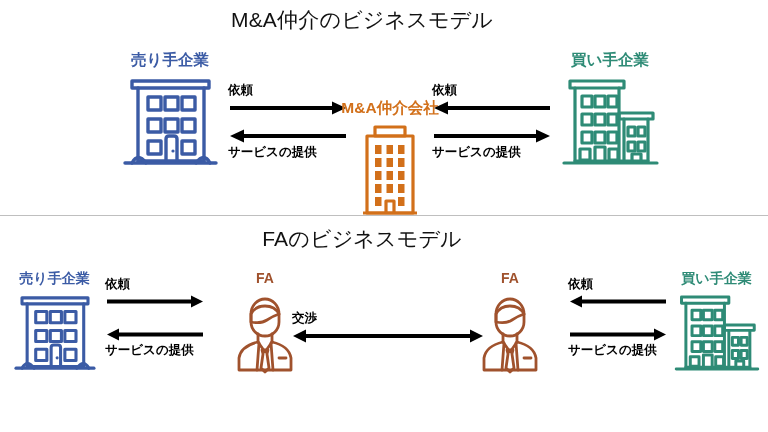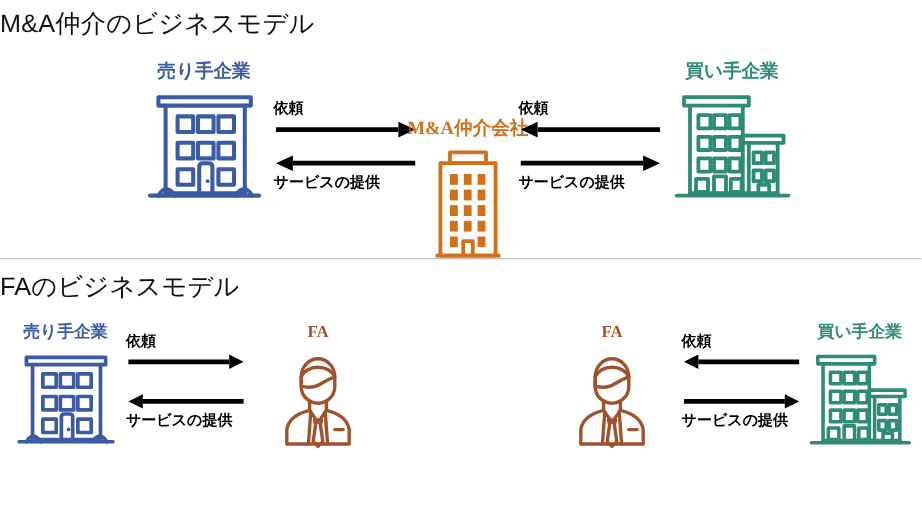--- a/index.html
+++ b/index.html
@@ -30,41 +30,40 @@
     top: 215px;
     width: 768px;
     height: 1px;
     background: #bfbfbf;
   }
 
   .section-title {
     position: absolute;
     left: 0;
     width: 724px;
-    text-align: left;
+    text-align: center;
     font-size: 21px;
     font-weight: 400;
     letter-spacing: 0.2px;
     color: #111111;
     white-space: nowrap;
   }
   #title-top { top: 6px; }
   #title-bottom { top: 225px; }
 
   .node {
     position: absolute;
     text-align: center;
   }
   .node-label {
     font-size: 15.5px;
     font-weight: bold;
     white-space: nowrap;
     line-height: 1;
     margin-bottom: 5px;
-    font-family: Liberation Serif, serif;
   }
   .node-label.small {
     font-size: 14px;
   }
   .node-icon {
     display: block;
     margin: 0 auto;
   }
 
   .flow {
@@ -285,20 +284,28 @@
         <path d="M30 53 L28 80"></path>
         <path d="M42 53 L44 80"></path>
 
         <path d="M33 60 h6 l-1 4 l2 14 l-4 4 l-4 -4 l2 -14 z"></path>
 
         <path d="M50 68 h7"></path>
       </g>
     </svg>
   </div>
 
+  <div class="flow" style="left:292px; top:96px; width:192px;">
+    <div class="flow-label top">交渉</div>
+    <svg class="arrow-row" width="192" height="14" viewBox="0 0 192 14">
+      <path d="M14 7 L178 7" stroke="#000" stroke-width="4"></path>
+      <path d="M14 0.5 L1 7 L14 13.5 Z" fill="#000"></path>
+      <path d="M178 0.5 L191 7 L178 13.5 Z" fill="#000"></path>
+    </svg>
+  </div>
 
   <div class="node" style="left:460px; top:55px; width:100px;">
     <div class="node-label small" style="color:#a0522d;">FA</div>
     <svg class="node-icon" width="72" height="84" viewBox="0 0 72 84">
       <g fill="none" stroke="#a0522d" stroke-width="2.8" stroke-linejoin="round" stroke-linecap="round">
         <path d="M22 24 a14 15 0 0 1 28 0 v8 a14 14 0 0 1 -28 0 z"></path>
         <path d="M22 24 q4 -8 14 -8 q10 0 14 8 q-6 2 -12 6 q-6 4 -16 2 z"></path>
         <path d="M29 44 v8 M43 44 v8"></path>
         <path d="M29 52 q-17 4 -19 16 v12 h52 v-12 q-2 -12 -19 -16"></path>
         <path d="M29 52 L36 62 L43 52"></path>

